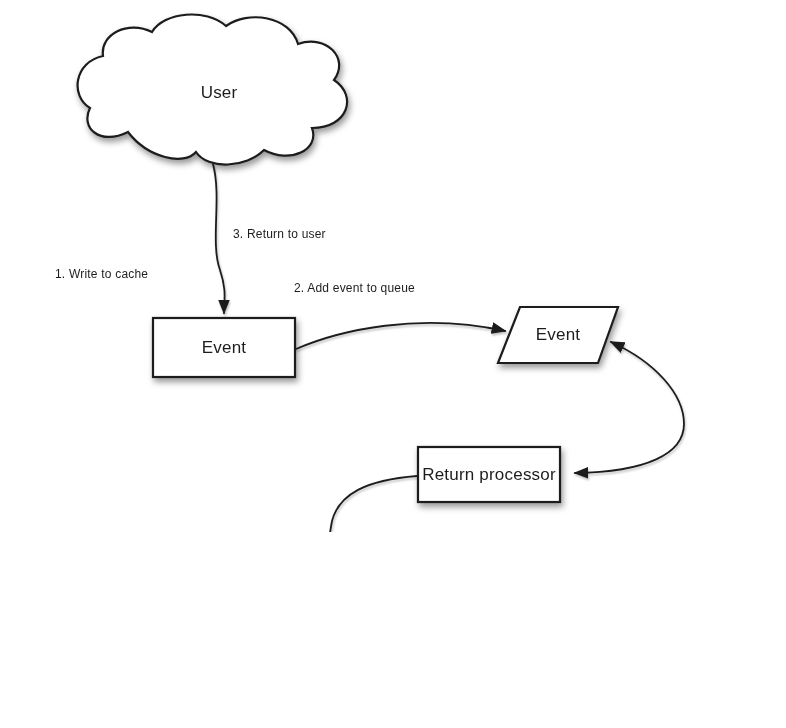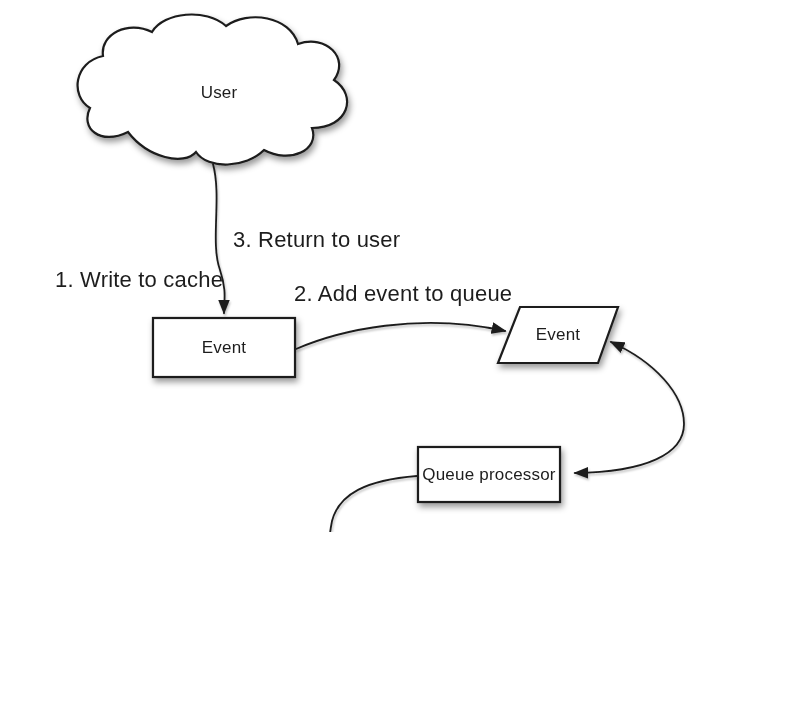--- a/index.html
+++ b/index.html
@@ -23,21 +23,21 @@
   .node-label {
     position: absolute;
     transform: translate(-50%, -50%);
     font-size: 17px;
     color: #1d1d1d;
     white-space: nowrap;
     letter-spacing: 0.2px;
   }
   .edge-label {
     position: absolute;
-    font-size: 22px;
+    font-size: 12px;
     color: #1d1d1d;
     white-space: nowrap;
     letter-spacing: 0.2px;
   }
 </style>
 </head>
 <body>
 
 <div class="stage">
 
@@ -79,20 +79,20 @@
       <path marker-end="url(#arw)" d="M 213,164 C 222,198 210,242 220,270 C 227,291 224,300 224,313"></path>
       <path marker-end="url(#arw)" d="M 296,349 C 340,330 420,312 505,331"></path>
       <path marker-start="url(#arw)" marker-end="url(#arw)" d="M 611,342 C 655,362 684,394 684,424 C 684,454 646,472 575,473"></path>
       <path marker-end="url(#arw)" d="M 417,476 C 366,480 339,494 332,521 C 327,546 329,562 329,596"></path>
     </g>
   </svg>
 
   <div class="node-label" style="left:219px; top:93px;">User</div>
   <div class="node-label" style="left:224px; top:348px;">Event</div>
   <div class="node-label" style="left:558px; top:335px;">Event</div>
-  <div class="node-label" style="left:489px; top:475px;">Queue processor</div>
+  <div class="node-label" style="left:489px; top:475px;">Return processor</div>
   <div class="node-label" style="left:344px; top:652px;text-align:right;">DB</div>
 
   <div class="edge-label" style="left:55px; top:267px;">1. Write to cache</div>
   <div class="edge-label" style="left:233px; top:227px;">3. Return to user</div>
   <div class="edge-label" style="left:294px; top:281px;">2. Add event to queue</div>
 
 </div>
 
 </body></html>

